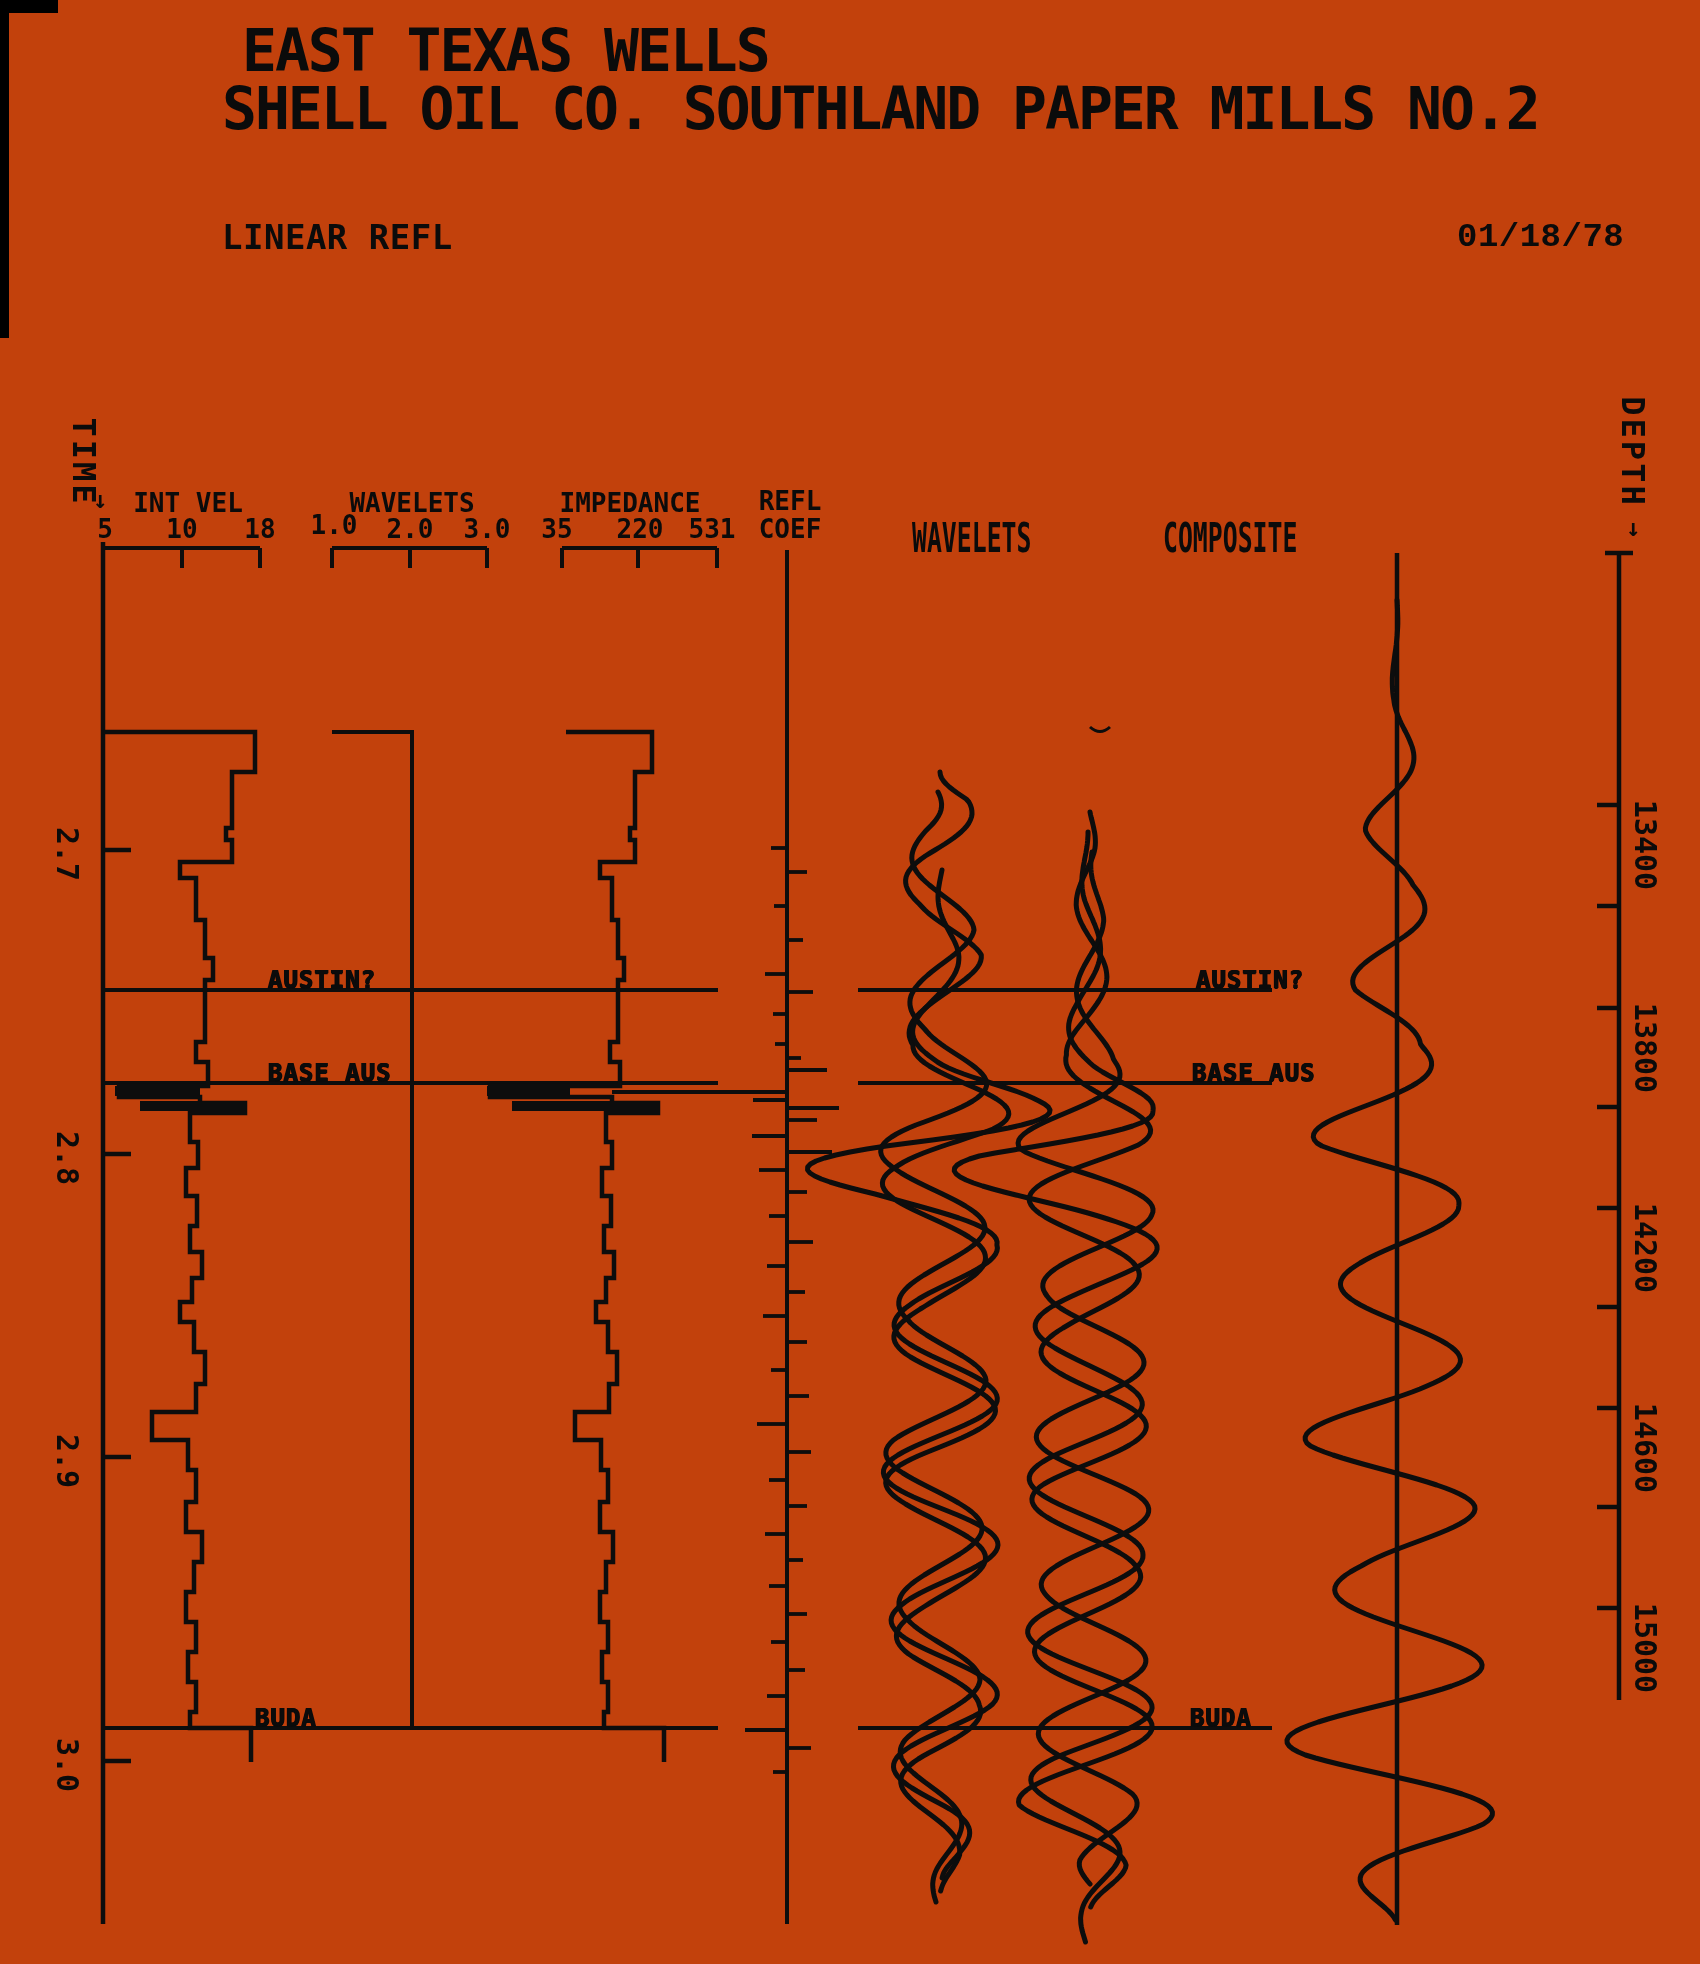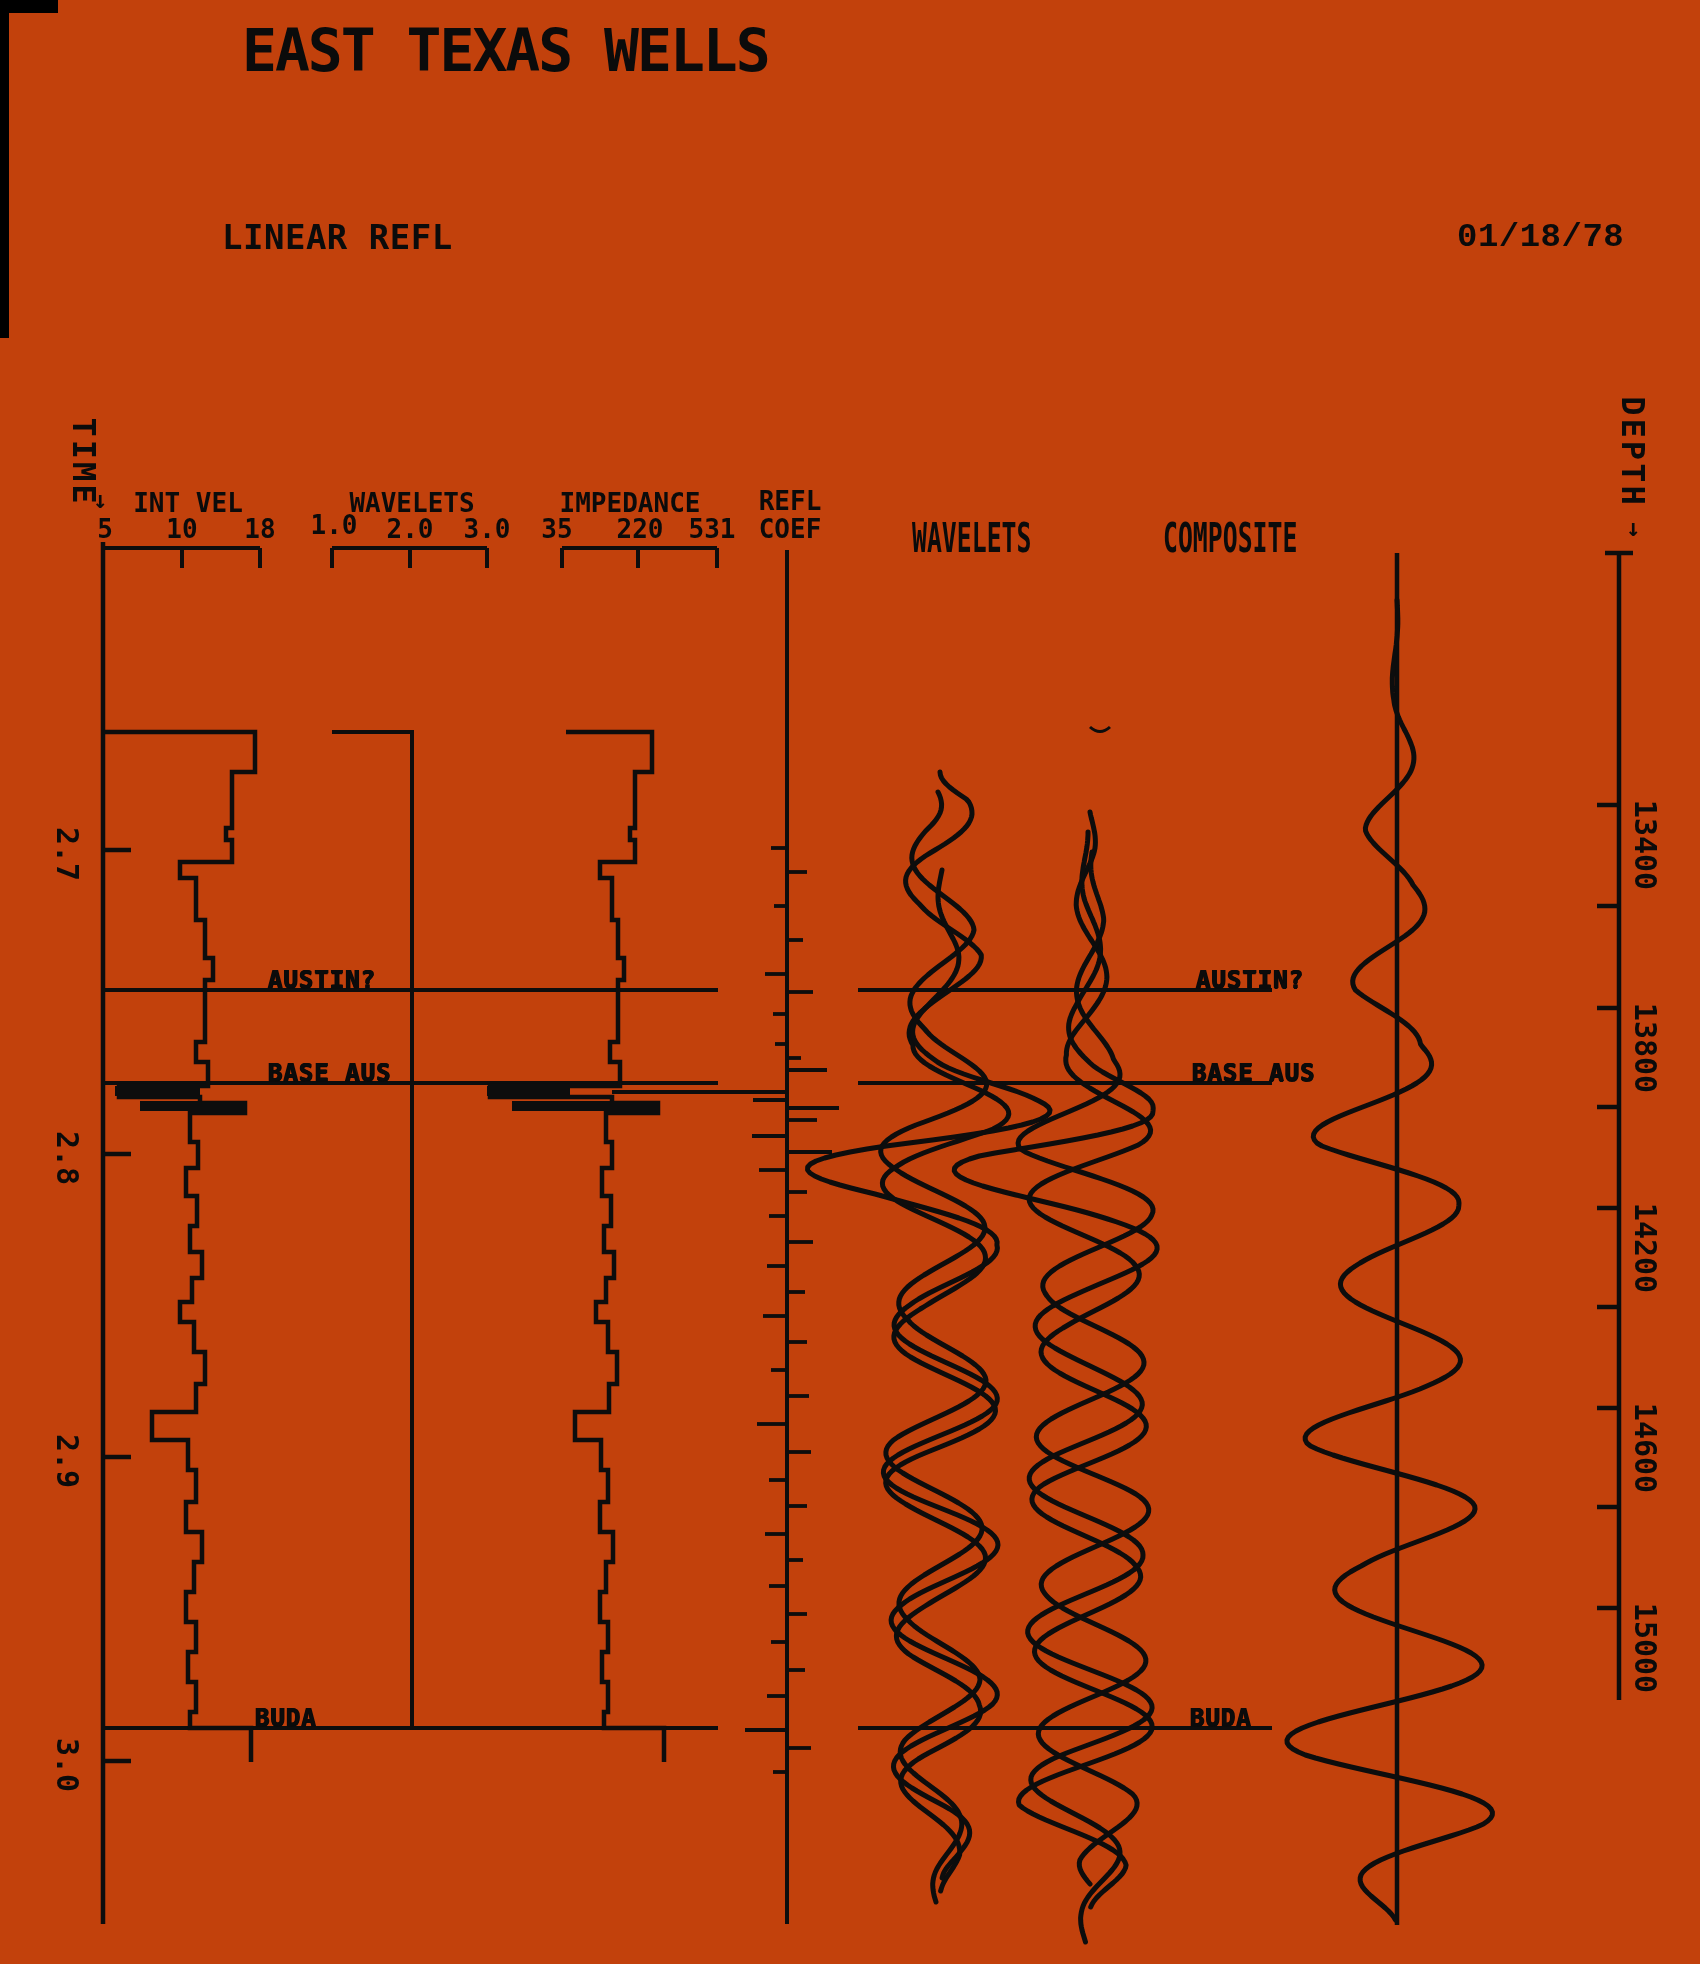--- a/index.html
+++ b/index.html
@@ -114,20 +114,21 @@
       <path d="M942.0,870L941.4,873L940.8,876L940.2,879L939.6,882L939.1,885L938.6,888L938.3,891L938.1,894L938.0,897L938.1,900L938.4,903L938.8,906L939.5,909L940.3,912L941.3,915L942.5,918L943.8,921L945.3,924L946.8,927L948.4,930L950.0,933L951.6,936L953.2,939L954.7,942L956.0,945L957.1,948L958.0,951L958.6,954L958.9,957L958.8,960L958.5,963L957.9,966L956.9,969L955.7,972L954.1,975L952.3,978L950.2,981L947.9,984L945.4,987L942.7,990L939.8,993L937.0,996L934.0,999L931.1,1002L928.3,1005L925.5,1008L922.8,1011L920.3,1014L918.1,1017L916.2,1020L914.6,1023L913.5,1026L912.8,1029L912.6,1032L912.9,1035L913.7,1038L915.1,1041L917.0,1044L919.3,1047L922.2,1050L925.6,1053L929.3,1056L933.4,1059L937.5,1062L942.5,1065L948.6,1068L955.8,1071L963.8,1074L972.4,1077L981.6,1080L991.0,1083L1000.4,1086L1009.6,1089L1018.2,1092L1026.1,1095L1032.9,1098L1039.0,1101L1044.5,1104L1048.3,1107L1050.0,1110L1049.4,1113L1046.3,1116L1040.8,1119L1032.6,1122L1021.7,1125L1008.3,1128L992.5,1131L974.4,1134L954.3,1137L932.4,1140L909.2,1143L886.2,1146L866.9,1149L850.1,1152L835.9,1155L824.6,1158L816.1,1161L810.5,1164L807.7,1167L807.6,1170L810.0,1173L814.7,1176L821.4,1179L829.9,1182L839.9,1185L850.9,1188L862.8,1191L875.0,1194L886.0,1197L896.6,1200L907.4,1203L918.4,1206L929.1,1209L939.6,1212L949.5,1215L958.8,1218L967.3,1221L974.8,1224L981.3,1227L986.7,1230L991.0,1233L994.2,1236L996.2,1239L997.1,1242L996.9,1245L997.4,1248L996.9,1251L995.6,1254L993.4,1257L990.5,1260L986.8,1263L982.4,1266L977.5,1269L972.1,1272L966.3,1275L960.3,1278L954.0,1281L947.7,1284L941.4,1287L935.3,1290L929.3,1293L923.8,1296L918.6,1299L913.9,1302L909.8,1305L905.6,1308L902.0,1311L899.0,1314L896.7,1317L895.1,1320L894.2,1323L894.1,1326L894.8,1329L896.3,1332L898.5,1335L901.5,1338L905.2,1341L909.5,1344L914.4,1347L919.8,1350L925.7,1353L931.8,1356L938.3,1359L944.8,1362L951.4,1365L957.9,1368L964.2,1371L970.3,1374L975.9,1377L981.1,1380L985.6,1383L989.5,1386L992.7,1389L995.1,1392L996.6,1395L997.3,1398L997.1,1401L995.9,1404L993.8,1407L990.7,1410L986.9,1413L982.3,1416L977.0,1419L971.1,1422L964.8,1425L958.0,1428L951.0,1431L943.7,1434L936.4,1437L929.2,1440L922.2,1443L915.4,1446L909.1,1449L903.2,1452L898.0,1455L893.5,1458L889.7,1461L886.7,1464L884.7,1467L883.6,1470L883.4,1473L884.1,1476L885.8,1479L888.5,1482L892.0,1485L896.3,1488L901.4,1491L907.2,1494L913.5,1497L920.4,1500L927.6,1503L935.1,1506L942.7,1509L950.2,1512L957.6,1515L964.5,1518L971.1,1521L977.1,1524L982.5,1527L987.2,1530L991.1,1533L994.1,1536L996.3,1539L997.6,1542L998.0,1545L997.4,1548L996.0,1551L993.7,1554L990.6,1557L986.8,1560L982.2,1563L977.1,1566L971.5,1569L965.4,1572L959.0,1575L952.5,1578L945.8,1581L939.2,1584L932.6,1587L926.3,1590L920.3,1593L914.8,1596L909.7,1599L905.3,1602L901.4,1605L897.9,1608L895.0,1611L892.9,1614L891.6,1617L891.1,1620L891.4,1623L892.6,1626L894.5,1629L897.2,1632L900.7,1635L904.9,1638L909.7,1641L915.1,1644L921.0,1647L927.2,1650L933.7,1653L940.4,1656L947.2,1659L953.9,1662L960.5,1665L966.8,1668L972.8,1671L978.3,1674L983.2,1677L987.5,1680L991.1,1683L993.9,1686L995.9,1689L997.1,1692L997.3,1695L996.7,1698L995.1,1701L992.7,1704L989.1,1707L984.7,1710L979.6,1713L974.0,1716L967.9,1719L961.5,1722L954.9,1725L948.1,1728L941.4,1731L934.7,1734L928.2,1737L922.1,1740L916.4,1743L911.1,1746L906.5,1749L902.4,1752L899.1,1755L896.5,1758L894.7,1761L893.7,1764L893.5,1767L894.0,1770L895.4,1773L897.4,1776L900.2,1779L903.6,1782L907.5,1785L912.0,1788L916.9,1791L922.1,1794L927.5,1797L933.1,1800L938.8,1803L944.4,1806L949.6,1809L954.3,1812L958.5,1815L962.0,1818L964.9,1821L967.1,1824L968.6,1827L969.5,1830L969.7,1833L969.4,1836L968.5,1839L967.2,1842L965.4,1845L963.3,1848L961.0,1851L958.5,1854L956.0,1857L953.4,1860L950.6,1863L948.1,1866L945.9,1869L944.1,1872L942.9,1875L942.1,1878" fill="none" stroke="#0d0d0d" stroke-width="5" stroke-linejoin="round" stroke-linecap="round"></path>
       <path d="M1090.0,812L1090.6,815L1091.3,818L1092.1,821L1092.8,824L1093.5,827L1094.1,830L1094.7,833L1095.1,836L1095.3,839L1095.4,842L1095.3,845L1095.0,848L1094.4,851L1093.6,854L1092.6,857L1091.4,860L1090.1,863L1088.7,866L1087.3,869L1085.9,872L1084.5,875L1083.1,878L1081.8,881L1080.5,884L1079.4,887L1078.4,890L1077.6,893L1077.0,896L1076.5,899L1076.3,902L1076.2,905L1076.5,908L1077.1,911L1077.8,914L1078.8,917L1079.9,920L1081.3,923L1082.8,926L1084.4,929L1086.2,932L1088.0,935L1089.9,938L1091.9,941L1093.8,944L1095.7,947L1097.5,950L1099.3,953L1100.9,956L1102.4,959L1103.7,962L1104.8,965L1105.7,968L1106.3,971L1106.7,974L1106.9,977L1106.7,980L1106.3,983L1105.6,986L1104.7,989L1103.5,992L1102.1,995L1100.5,998L1098.7,1001L1096.7,1004L1094.6,1007L1092.4,1010L1090.1,1013L1087.7,1016L1085.2,1019L1082.7,1022L1080.3,1025L1077.9,1028L1075.6,1031L1073.5,1034L1071.6,1037L1070.0,1040L1068.6,1043L1067.5,1046L1066.8,1049L1066.4,1052L1066.4,1055L1065.8,1058L1065.8,1061L1066.2,1064L1067.2,1067L1068.8,1070L1071.0,1073L1073.7,1076L1077.0,1079L1080.8,1082L1085.1,1085L1089.8,1088L1094.8,1091L1100.1,1094L1105.7,1097L1111.4,1100L1117.1,1103L1122.8,1106L1128.2,1109L1133.4,1112L1138.0,1115L1142.1,1118L1145.5,1121L1148.1,1124L1149.8,1127L1150.6,1130L1150.3,1133L1148.9,1136L1146.5,1139L1142.9,1142L1138.2,1145L1131.1,1148L1123.6,1151L1115.6,1154L1107.3,1157L1098.8,1160L1090.4,1163L1082.0,1166L1073.9,1169L1066.2,1172L1059.0,1175L1052.4,1178L1046.4,1181L1041.3,1184L1037.0,1187L1033.6,1190L1031.1,1193L1029.7,1196L1029.1,1199L1029.6,1202L1031.0,1205L1033.3,1208L1036.5,1211L1040.4,1214L1045.1,1217L1050.4,1220L1056.3,1223L1062.5,1226L1069.1,1229L1075.9,1232L1082.8,1235L1089.7,1238L1096.5,1241L1103.0,1244L1109.2,1247L1115.0,1250L1120.3,1253L1125.1,1256L1129.1,1259L1132.5,1262L1135.1,1265L1137.3,1268L1138.7,1271L1139.3,1274L1139.1,1277L1138.2,1280L1136.5,1283L1134.1,1286L1131.0,1289L1127.3,1292L1123.0,1295L1118.3,1298L1113.2,1301L1107.7,1304L1102.0,1307L1096.1,1310L1090.2,1313L1084.4,1316L1078.7,1319L1073.2,1322L1068.1,1325L1063.0,1328L1058.2,1331L1053.9,1334L1050.2,1337L1047.0,1340L1044.4,1343L1042.5,1346L1041.4,1349L1041.0,1352L1041.5,1355L1042.6,1358L1044.6,1361L1047.3,1364L1050.7,1367L1054.8,1370L1059.6,1373L1064.8,1376L1070.6,1379L1076.7,1382L1083.1,1385L1089.7,1388L1096.4,1391L1103.1,1394L1109.6,1397L1116.0,1400L1122.0,1403L1127.5,1406L1132.4,1409L1136.6,1412L1140.2,1415L1143.0,1418L1145.0,1421L1146.1,1424L1146.3,1427L1145.6,1430L1144.1,1433L1141.6,1436L1138.4,1439L1134.4,1442L1129.6,1445L1124.2,1448L1118.2,1451L1111.7,1454L1104.8,1457L1097.6,1460L1090.3,1463L1082.9,1466L1075.6,1469L1068.5,1472L1061.7,1475L1055.2,1478L1049.3,1481L1044.0,1484L1039.7,1487L1036.4,1490L1034.0,1493L1032.5,1496L1031.9,1499L1032.2,1502L1033.5,1505L1035.6,1508L1038.5,1511L1042.2,1514L1046.7,1517L1051.7,1520L1057.3,1523L1063.3,1526L1069.7,1529L1076.3,1532L1083.0,1535L1089.7,1538L1096.4,1541L1102.8,1544L1109.0,1547L1114.7,1550L1120.0,1553L1124.8,1556L1128.9,1559L1132.4,1562L1135.1,1565L1137.6,1568L1139.4,1571L1140.4,1574L1140.7,1577L1140.1,1580L1138.7,1583L1136.5,1586L1133.6,1589L1130.0,1592L1125.7,1595L1120.8,1598L1115.4,1601L1109.6,1604L1103.4,1607L1096.9,1610L1090.3,1613L1083.6,1616L1077.0,1619L1070.5,1622L1064.4,1625L1058.5,1628L1053.2,1631L1048.3,1634L1044.1,1637L1040.6,1640L1037.9,1643L1035.9,1646L1034.8,1649L1034.5,1652L1035.1,1655L1036.5,1658L1038.8,1661L1042.0,1664L1045.9,1667L1050.6,1670L1056.0,1673L1061.9,1676L1068.4,1679L1075.2,1682L1082.4,1685L1089.7,1688L1097.1,1691L1104.4,1694L1111.6,1697L1118.5,1700L1125.1,1703L1131.1,1706L1136.5,1709L1141.2,1712L1145.2,1715L1148.3,1718L1150.5,1721L1151.8,1724L1152.1,1727L1151.6,1730L1150.0,1733L1147.5,1736L1144.0,1739L1139.6,1742L1134.4,1745L1128.4,1748L1121.7,1751L1114.5,1754L1106.8,1757L1098.7,1760L1090.4,1763L1081.9,1766L1073.6,1769L1065.3,1772L1057.4,1775L1050.0,1778L1043.0,1781L1036.8,1784L1031.3,1787L1026.7,1790L1023.1,1793L1020.5,1796L1018.9,1799L1018.5,1802L1019.2,1805L1022.9,1808L1027.6,1811L1033.1,1814L1039.2,1817L1045.9,1820L1053.1,1823L1060.4,1826L1067.9,1829L1075.4,1832L1082.7,1835L1089.7,1838L1096.3,1841L1102.5,1844L1108.0,1847L1112.9,1850L1117.1,1853L1120.5,1856L1123.1,1859L1125.0,1862L1126.1,1865L1125.5,1868L1124.0,1871L1122.0,1874L1119.3,1877L1116.3,1880L1113.0,1883L1109.4,1886L1105.9,1889L1102.5,1892L1099.3,1895L1096.4,1898L1094.0,1901L1092.1,1904L1090.7,1907" fill="none" stroke="#0d0d0d" stroke-width="5" stroke-linejoin="round" stroke-linecap="round"></path>
       <path d="M1088.0,832L1088.0,835L1087.8,838L1087.6,841L1087.3,844L1086.9,847L1086.4,850L1085.9,853L1085.3,856L1084.7,859L1084.2,862L1083.6,865L1083.1,868L1082.7,871L1082.3,874L1082.0,877L1081.9,880L1081.9,883L1082.0,886L1082.3,889L1082.7,892L1083.3,895L1084.0,898L1084.9,901L1086.0,904L1087.2,907L1088.4,910L1089.7,913L1091.0,916L1092.4,919L1093.6,922L1094.9,925L1096.0,928L1097.1,931L1098.1,934L1098.9,937L1099.6,940L1100.1,943L1100.4,946L1100.6,949L1100.5,952L1100.3,955L1099.8,958L1099.2,961L1098.3,964L1097.3,967L1096.1,970L1094.7,973L1093.2,976L1091.5,979L1089.8,982L1088.0,985L1086.2,988L1084.3,991L1082.4,994L1080.6,997L1078.9,1000L1077.2,1003L1075.7,1006L1074.0,1009L1072.6,1012L1071.3,1015L1070.2,1018L1069.4,1021L1068.8,1024L1068.6,1027L1068.7,1030L1069.1,1033L1069.8,1036L1070.9,1039L1072.3,1042L1074.1,1045L1076.1,1048L1078.5,1051L1081.1,1054L1083.9,1057L1087.0,1060L1090.1,1063L1093.5,1066L1097.8,1069L1102.6,1072L1107.8,1075L1113.4,1078L1119.2,1081L1125.0,1084L1130.6,1087L1136.0,1090L1140.9,1093L1145.2,1096L1148.8,1099L1151.3,1102L1152.8,1105L1153.2,1108L1153.0,1111L1152.6,1114L1150.5,1117L1146.5,1120L1140.5,1123L1132.6,1126L1122.8,1129L1111.1,1132L1097.8,1135L1082.9,1138L1066.8,1141L1049.6,1144L1031.7,1147L1013.4,1150L995.1,1153L979.3,1156L969.5,1159L962.2,1162L957.2,1165L954.6,1168L954.3,1171L956.2,1174L960.2,1177L966.1,1180L973.6,1183L982.6,1186L992.9,1189L1004.1,1192L1016.0,1195L1028.3,1198L1040.8,1201L1053.3,1204L1065.5,1207L1077.1,1210L1088.0,1213L1098.1,1216L1107.7,1219L1116.8,1222L1125.2,1225L1132.8,1228L1139.5,1231L1145.2,1234L1149.8,1237L1153.3,1240L1155.7,1243L1157.0,1246L1157.1,1249L1156.2,1252L1154.2,1255L1151.3,1258L1147.5,1261L1142.8,1264L1137.5,1267L1131.5,1270L1125.1,1273L1118.4,1276L1111.4,1279L1104.3,1282L1097.2,1285L1090.3,1288L1083.4,1291L1076.7,1294L1070.1,1297L1063.9,1300L1058.1,1303L1052.8,1306L1048.1,1309L1044.1,1312L1040.7,1315L1038.1,1318L1036.3,1321L1035.3,1324L1035.2,1327L1035.8,1330L1037.2,1333L1039.4,1336L1042.3,1339L1045.9,1342L1050.1,1345L1054.9,1348L1060.1,1351L1065.7,1354L1071.6,1357L1077.6,1360L1083.8,1363L1090.1,1366L1096.3,1369L1102.5,1372L1108.5,1375L1114.3,1378L1119.8,1381L1124.8,1384L1129.4,1387L1133.3,1390L1136.6,1393L1139.2,1396L1141.0,1399L1142.1,1402L1142.3,1405L1141.6,1408L1140.1,1411L1137.8,1414L1134.7,1417L1130.8,1420L1126.2,1423L1121.0,1426L1115.2,1429L1108.9,1432L1102.2,1435L1095.2,1438L1088.0,1441L1080.7,1444L1073.5,1447L1066.4,1450L1059.6,1453L1053.2,1456L1047.5,1459L1042.5,1462L1038.2,1465L1034.7,1468L1032.0,1471L1030.2,1474L1029.3,1477L1029.3,1480L1030.2,1483L1032.0,1486L1034.6,1489L1038.0,1492L1042.2,1495L1047.1,1498L1052.5,1501L1058.5,1504L1064.9,1507L1071.7,1510L1078.6,1513L1085.6,1516L1092.7,1519L1099.6,1522L1106.3,1525L1112.7,1528L1118.7,1531L1124.2,1534L1129.1,1537L1133.4,1540L1136.9,1543L1139.7,1546L1141.6,1549L1142.7,1552L1143.0,1555L1142.8,1558L1141.7,1561L1139.8,1564L1137.1,1567L1133.6,1570L1129.4,1573L1124.5,1576L1119.0,1579L1113.0,1582L1106.6,1585L1099.8,1588L1092.8,1591L1085.6,1594L1078.5,1597L1071.4,1600L1064.6,1603L1058.0,1606L1051.9,1609L1046.3,1612L1041.3,1615L1037.0,1618L1033.4,1621L1030.7,1624L1028.8,1627L1027.8,1630L1027.7,1633L1028.6,1636L1030.4,1639L1033.1,1642L1036.7,1645L1041.1,1648L1046.2,1651L1052.0,1654L1058.4,1657L1065.4,1660L1072.7,1663L1080.3,1666L1088.0,1669L1095.7,1672L1103.4,1675L1110.9,1678L1118.0,1681L1124.7,1684L1130.8,1687L1136.4,1690L1141.2,1693L1145.2,1696L1148.3,1699L1150.5,1702L1151.8,1705L1152.1,1708L1151.4,1711L1149.7,1714L1147.1,1717L1143.5,1720L1139.1,1723L1133.9,1726L1127.9,1729L1121.3,1732L1114.2,1735L1106.7,1738L1098.8,1741L1090.7,1744L1082.6,1747L1074.5,1750L1066.6,1753L1059.2,1756L1052.6,1759L1046.9,1762L1041.9,1765L1037.8,1768L1034.7,1771L1032.4,1774L1031.1,1777L1030.8,1780L1031.3,1783L1032.8,1786L1035.0,1789L1038.0,1792L1041.7,1795L1045.9,1798L1050.7,1801L1055.9,1804L1061.4,1807L1067.1,1810L1072.8,1813L1078.6,1816L1084.3,1819L1089.8,1822L1095.0,1825L1099.9,1828L1104.3,1831L1108.3,1834L1111.7,1837L1114.6,1840L1116.9,1843L1118.6,1846L1119.6,1849L1120.0,1852L1119.9,1855L1119.2,1858L1118.0,1861L1116.4,1864L1114.4,1867L1112.1,1870L1109.5,1873L1106.7,1876L1103.9,1879L1101.0,1882L1098.1,1885L1095.3,1888L1092.7,1891L1090.2,1894L1088.0,1897L1086.1,1900L1084.4,1903L1083.1,1906L1082.1,1909L1081.4,1912L1080.9,1915L1080.6,1918L1080.7,1921L1080.9,1924L1081.4,1927L1082.0,1930L1082.8,1933L1083.7,1936L1084.6,1939L1085.5,1942" fill="none" stroke="#0d0d0d" stroke-width="5" stroke-linejoin="round" stroke-linecap="round"></path>
       <path d="M1092.0,852L1091.6,855L1091.2,858L1091.0,861L1090.8,864L1090.8,867L1091.0,870L1091.3,873L1091.7,876L1092.3,879L1093.0,882L1093.8,885L1094.7,888L1095.7,891L1096.7,894L1097.8,897L1098.8,900L1099.9,903L1100.9,906L1101.7,909L1102.5,912L1103.1,915L1103.6,918L1103.7,921L1103.3,924L1102.8,927L1102.1,930L1101.2,933L1100.1,936L1098.8,939L1097.5,942L1096.0,945L1094.4,948L1092.7,951L1091.0,954L1089.2,957L1087.5,960L1085.8,963L1084.1,966L1082.6,969L1081.2,972L1079.9,975L1078.8,978L1077.9,981L1077.2,984L1076.7,987L1076.5,990L1076.5,993L1076.8,996L1077.3,999L1078.0,1002L1078.9,1005L1080.1,1008L1081.5,1011L1083.1,1014L1085.0,1017L1087.0,1020L1089.2,1023L1091.5,1026L1093.8,1029L1096.3,1032L1098.7,1035L1101.1,1038L1103.4,1041L1105.6,1044L1107.6,1047L1109.5,1050L1111.1,1053L1112.4,1056L1113.4,1059L1115.2,1062L1117.1,1065L1118.6,1068L1119.6,1071L1120.0,1074L1119.8,1077L1118.8,1080L1117.2,1083L1114.8,1086L1111.7,1089L1107.8,1092L1103.3,1095L1098.1,1098L1092.4,1101L1086.2,1104L1079.5,1107L1072.6,1110L1065.6,1113L1058.5,1116L1051.5,1119L1044.8,1122L1038.6,1125L1032.9,1128L1028.0,1131L1023.9,1134L1020.8,1137L1018.8,1140L1018.1,1143L1018.6,1146L1020.4,1149L1025.2,1152L1031.9,1155L1039.4,1158L1047.5,1161L1056.2,1164L1065.2,1167L1074.5,1170L1083.8,1173L1093.0,1176L1101.9,1179L1110.5,1182L1118.5,1185L1125.9,1188L1132.6,1191L1138.4,1194L1143.3,1197L1147.2,1200L1150.2,1203L1152.1,1206L1153.0,1209L1152.9,1212L1151.8,1215L1150.2,1218L1147.7,1221L1144.4,1224L1140.3,1227L1135.4,1230L1130.0,1233L1124.0,1236L1117.6,1239L1110.9,1242L1104.0,1245L1097.1,1248L1090.1,1251L1083.3,1254L1076.8,1257L1070.6,1260L1064.8,1263L1059.6,1266L1055.0,1269L1051.1,1272L1047.9,1275L1045.4,1278L1043.7,1281L1042.9,1284L1042.8,1287L1043.5,1290L1045.0,1293L1047.0,1296L1049.4,1299L1052.4,1302L1056.1,1305L1060.4,1308L1065.3,1311L1070.6,1314L1076.3,1317L1082.3,1320L1088.5,1323L1094.8,1326L1101.1,1329L1107.2,1332L1113.2,1335L1118.9,1338L1124.2,1341L1129.1,1344L1133.3,1347L1136.9,1350L1139.9,1353L1142.0,1356L1143.4,1359L1144.0,1362L1143.8,1365L1142.7,1368L1140.8,1371L1138.1,1374L1134.6,1377L1130.4,1380L1125.6,1383L1120.2,1386L1114.3,1389L1108.1,1392L1101.5,1395L1094.7,1398L1087.9,1401L1081.0,1404L1074.4,1407L1068.0,1410L1061.9,1413L1056.3,1416L1051.2,1419L1046.8,1422L1043.1,1425L1040.1,1428L1038.0,1431L1036.7,1434L1036.3,1437L1036.8,1440L1038.2,1443L1040.5,1446L1043.5,1449L1047.4,1452L1052.0,1455L1057.3,1458L1063.1,1461L1069.5,1464L1076.2,1467L1083.2,1470L1090.3,1473L1097.6,1476L1104.7,1479L1111.7,1482L1118.4,1485L1124.8,1488L1130.6,1491L1135.8,1494L1140.1,1497L1143.6,1500L1146.2,1503L1147.9,1506L1148.7,1509L1148.6,1512L1147.6,1515L1145.7,1518L1143.0,1521L1139.4,1524L1135.2,1527L1130.3,1530L1124.8,1533L1118.9,1536L1112.6,1539L1106.0,1542L1099.2,1545L1092.4,1548L1085.7,1551L1079.1,1554L1072.7,1557L1066.8,1560L1061.3,1563L1056.3,1566L1051.9,1569L1048.3,1572L1045.3,1575L1043.1,1578L1041.8,1581L1041.2,1584L1041.5,1587L1042.5,1590L1044.4,1593L1046.8,1596L1049.8,1599L1053.4,1602L1057.7,1605L1062.5,1608L1067.9,1611L1073.7,1614L1079.8,1617L1086.2,1620L1092.7,1623L1099.2,1626L1105.7,1629L1112.0,1632L1118.0,1635L1123.6,1638L1128.8,1641L1133.4,1644L1137.4,1647L1140.7,1650L1143.2,1653L1144.9,1656L1145.8,1659L1145.8,1662L1145.0,1665L1143.3,1668L1140.7,1671L1137.4,1674L1133.3,1677L1128.5,1680L1123.1,1683L1117.2,1686L1110.8,1689L1104.1,1692L1097.2,1695L1090.1,1698L1083.1,1701L1076.3,1704L1069.8,1707L1063.7,1710L1058.0,1713L1053.0,1716L1048.6,1719L1044.9,1722L1042.0,1725L1040.0,1728L1038.7,1731L1038.3,1734L1038.8,1737L1040.2,1740L1042.3,1743L1045.2,1746L1048.9,1749L1053.2,1752L1058.1,1755L1063.5,1758L1069.3,1761L1075.5,1764L1081.9,1767L1088.3,1770L1094.8,1773L1101.3,1776L1107.5,1779L1113.4,1782L1118.9,1785L1124.0,1788L1128.5,1791L1132.5,1794L1135.0,1797L1136.5,1800L1137.1,1803L1136.9,1806L1136.0,1809L1134.3,1812L1132.0,1815L1129.2,1818L1125.9,1821L1122.2,1824L1118.2,1827L1114.0,1830L1109.8,1833L1105.5,1836L1101.3,1839L1097.2,1842L1093.4,1845L1089.9,1848L1086.8,1851L1084.0,1854L1081.7,1857L1079.9,1860L1079.3,1863L1079.4,1866L1080.1,1869L1081.4,1872L1083.1,1875L1085.2,1878L1087.5,1881L1090.0,1884" fill="none" stroke="#0d0d0d" stroke-width="5" stroke-linejoin="round" stroke-linecap="round"></path>
       <line x1="1397" y1="553" x2="1397" y2="1925" stroke="#0d0d0d" stroke-width="4.5" stroke-linecap="butt"></line>
       <path d="M1397.0,600L1397.2,603L1397.3,606L1397.5,609L1397.6,612L1397.7,615L1397.8,618L1397.8,621L1397.8,624L1397.7,627L1397.5,630L1397.3,633L1397.1,636L1396.8,639L1396.5,642L1396.2,645L1395.8,648L1395.4,651L1394.9,654L1394.5,657L1394.1,660L1393.7,663L1393.3,666L1393.0,669L1392.7,672L1392.5,675L1392.3,678L1392.3,681L1392.3,684L1392.4,687L1392.6,690L1392.8,693L1393.2,696L1393.7,699L1394.1,702L1394.6,705L1395.4,708L1396.2,711L1397.3,714L1398.4,717L1399.7,720L1401.1,723L1402.6,726L1404.1,729L1405.7,732L1407.2,735L1408.6,738L1409.9,741L1411.1,744L1412.2,747L1413.0,750L1413.6,753L1413.9,756L1413.9,759L1413.6,762L1413.0,765L1412.1,768L1410.9,771L1409.3,774L1407.4,777L1405.2,780L1402.8,783L1400.1,786L1397.3,789L1394.3,792L1391.2,795L1388.0,798L1384.8,801L1381.7,804L1378.7,807L1375.9,810L1373.2,813L1370.9,816L1368.9,819L1367.3,822L1366.1,825L1365.4,828L1365.6,831L1366.9,834L1368.7,837L1370.9,840L1373.4,843L1376.2,846L1379.2,849L1382.4,852L1385.7,855L1389.0,858L1392.3,861L1395.6,864L1398.8,867L1401.8,870L1404.6,873L1407.1,876L1409.4,879L1411.4,882L1413.0,885L1415.4,888L1417.7,891L1419.7,894L1421.5,897L1423.0,900L1424.0,903L1424.7,906L1424.9,909L1424.7,912L1423.9,915L1422.6,918L1420.9,921L1418.6,924L1415.8,927L1412.6,930L1408.9,933L1404.9,936L1400.5,939L1395.9,942L1391.2,945L1386.5,948L1381.8,951L1377.2,954L1372.8,957L1368.7,960L1364.9,963L1361.5,966L1358.6,969L1356.2,972L1354.4,975L1353.2,978L1352.7,981L1352.9,984L1353.8,987L1355.4,990L1359.1,993L1363.2,996L1367.7,999L1372.4,1002L1377.3,1005L1382.2,1008L1387.1,1011L1391.9,1014L1396.6,1017L1400.9,1020L1404.9,1023L1408.6,1026L1411.8,1029L1414.6,1032L1416.8,1035L1418.6,1038L1419.8,1041L1420.5,1044L1422.6,1047L1425.2,1050L1427.5,1053L1429.4,1056L1430.7,1059L1431.5,1062L1431.6,1065L1431.0,1068L1429.7,1071L1427.6,1074L1424.8,1077L1421.2,1080L1416.8,1083L1411.8,1086L1406.1,1089L1399.8,1092L1393.1,1095L1385.9,1098L1378.4,1101L1370.6,1104L1362.7,1107L1354.9,1110L1347.3,1113L1340.1,1116L1333.4,1119L1327.5,1122L1322.4,1125L1318.3,1128L1315.4,1131L1313.7,1134L1313.3,1137L1314.4,1140L1316.9,1143L1321.9,1146L1330.1,1149L1339.0,1152L1348.5,1155L1358.5,1158L1368.8,1161L1379.1,1164L1389.3,1167L1399.3,1170L1408.9,1173L1417.9,1176L1426.3,1179L1433.9,1182L1440.5,1185L1446.2,1188L1450.9,1191L1454.6,1194L1457.1,1197L1458.6,1200L1459.0,1203L1458.8,1206L1458.4,1209L1457.0,1212L1454.8,1215L1451.7,1218L1447.7,1221L1443.1,1224L1437.8,1227L1431.9,1230L1425.6,1233L1418.9,1236L1411.9,1239L1404.8,1242L1397.7,1245L1390.6,1248L1383.8,1251L1377.2,1254L1371.0,1257L1365.3,1260L1360.1,1263L1355.4,1266L1351.0,1269L1347.4,1272L1344.4,1275L1342.3,1278L1340.9,1281L1340.4,1284L1340.8,1287L1342.1,1290L1344.2,1293L1347.2,1296L1350.9,1299L1355.4,1302L1360.6,1305L1366.4,1308L1372.7,1311L1379.5,1314L1386.5,1317L1393.8,1320L1401.2,1323L1408.6,1326L1415.9,1329L1423.0,1332L1429.7,1335L1436.0,1338L1441.8,1341L1446.9,1344L1451.3,1347L1454.9,1350L1457.7,1353L1459.5,1356L1460.4,1359L1460.3,1362L1459.2,1365L1457.2,1368L1454.2,1371L1450.3,1374L1445.5,1377L1439.9,1380L1433.7,1383L1426.9,1386L1419.9,1389L1412.1,1392L1403.7,1395L1394.9,1398L1385.7,1401L1376.3,1404L1366.9,1407L1357.6,1410L1348.6,1413L1340.1,1416L1332.1,1419L1324.9,1422L1318.7,1425L1313.4,1428L1309.4,1431L1306.6,1434L1305.2,1437L1305.3,1440L1306.8,1443L1310.5,1446L1316.9,1449L1324.4,1452L1333.0,1455L1342.3,1458L1352.4,1461L1362.9,1464L1373.8,1467L1384.9,1470L1395.9,1473L1406.8,1476L1417.3,1479L1427.3,1482L1436.7,1485L1445.3,1488L1453.0,1491L1459.6,1494L1465.2,1497L1469.6,1500L1472.8,1503L1474.7,1506L1475.0,1509L1474.2,1512L1472.1,1515L1468.9,1518L1464.8,1521L1459.6,1524L1453.7,1527L1447.1,1530L1439.9,1533L1432.3,1536L1424.4,1539L1416.4,1542L1408.3,1545L1400.4,1548L1392.7,1551L1385.3,1554L1378.5,1557L1372.2,1560L1366.5,1563L1361.2,1566L1355.5,1569L1350.3,1572L1345.7,1575L1341.9,1578L1338.8,1581L1336.5,1584L1335.1,1587L1334.7,1590L1335.3,1593L1336.9,1596L1339.4,1599L1342.9,1602L1347.4,1605L1352.8,1608L1359.0,1611L1365.9,1614L1373.5,1617L1381.7,1620L1390.2,1623L1399.1,1626L1408.2,1629L1417.3,1632L1426.4,1635L1435.3,1638L1443.8,1641L1451.7,1644L1459.0,1647L1465.5,1650L1471.1,1653L1475.6,1656L1479.0,1659L1481.2,1662L1482.1,1665L1481.7,1668L1479.9,1671L1476.8,1674L1472.4,1677L1466.6,1680L1459.7,1683L1451.6,1686L1442.4,1689L1432.3,1692L1421.5,1695L1410.1,1698L1398.2,1701L1386.0,1704L1373.8,1707L1361.7,1710L1349.9,1713L1338.6,1716L1328.0,1719L1318.3,1722L1309.7,1725L1302.2,1728L1296.1,1731L1291.5,1734L1288.4,1737L1287.0,1740L1287.2,1743L1289.2,1746L1292.9,1749L1298.4,1752L1305.4,1755L1315.4,1758L1326.5,1761L1338.5,1764L1351.2,1767L1364.3,1770L1377.7,1773L1391.2,1776L1404.5,1779L1417.5,1782L1429.9,1785L1441.6,1788L1452.4,1791L1462.1,1794L1470.6,1797L1477.8,1800L1483.7,1803L1488.1,1806L1491.0,1809L1492.4,1812L1492.3,1815L1490.7,1818L1487.7,1821L1483.4,1824L1476.8,1827L1468.7,1830L1460.0,1833L1450.7,1836L1441.1,1839L1431.4,1842L1421.7,1845L1412.4,1848L1403.4,1851L1395.1,1854L1387.5,1857L1380.6,1860L1374.7,1863L1369.8,1866L1365.9,1869L1362.9,1872L1361.0,1875L1360.2,1878L1360.2,1881L1361.1,1884L1362.7,1887L1365.0,1890L1367.9,1893L1371.1,1896L1374.6,1899L1378.2,1902L1381.8,1905L1385.3,1908L1388.5,1911L1391.3,1914L1393.7,1917L1395.5,1920" fill="none" stroke="#0d0d0d" stroke-width="5" stroke-linejoin="round" stroke-linecap="round"></path>
       <path d="M1090,727 q 10 9 20 0" fill="none" stroke="#0d0d0d" stroke-width="3"></path>
     </svg>
 
   <div class="t title" style="left:242px;top:22px;">EAST TEXAS WELLS</div>
+  <div class="t title" style="left:222px;top:80px;">SHELL OIL CO. SOUTHLAND PAPER MILLS NO.2</div>
   <div class="t sub" style="left:222px;top:220px;">LINEAR REFL</div>
   <div class="t sub" style="left:1457px;top:220px;font-family:Liberation Mono, monospace;">01/18/78</div>
 
   <div class="t axname rot" style="left:84px;top:462px;">TIME</div>
   <div class="t arrow" style="left:93px;top:488px;">↓</div>
   <div class="t axname rot" style="left:1633px;top:452px;">DEPTH</div>
   <div class="t arrow" style="left:1626px;top:516px;">↓</div>
 
   <div class="t hdr ctr" style="left:188px;top:490px;">INT VEL</div>
   <div class="t hdr ctr" style="left:412px;top:490px;">WAVELETS</div>

